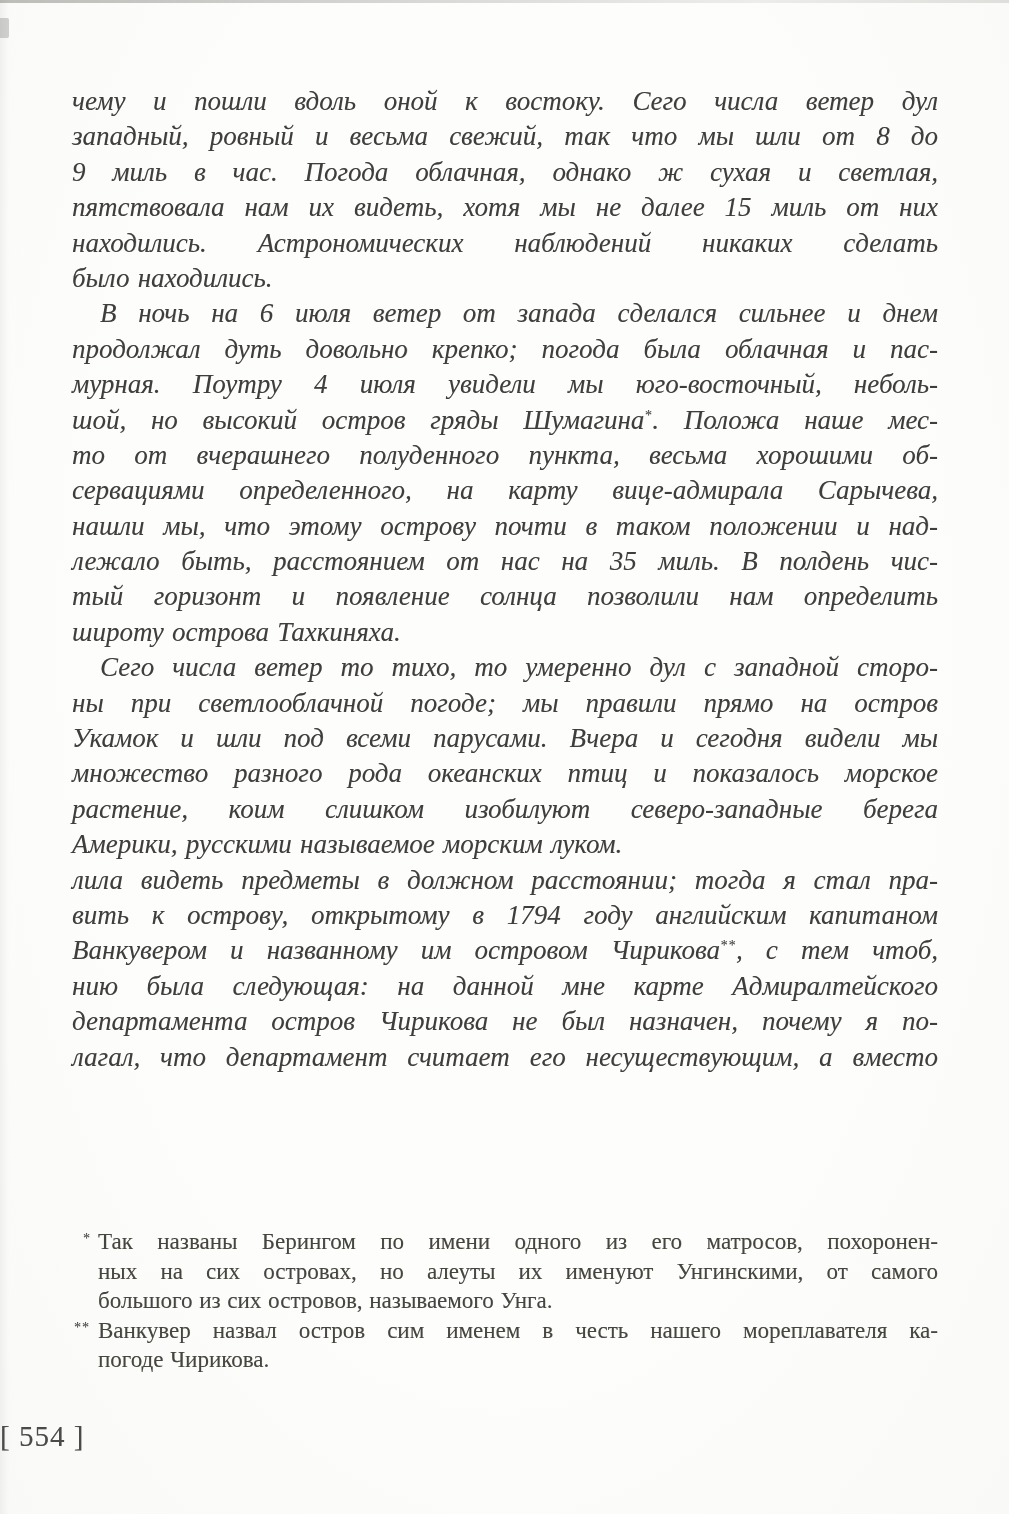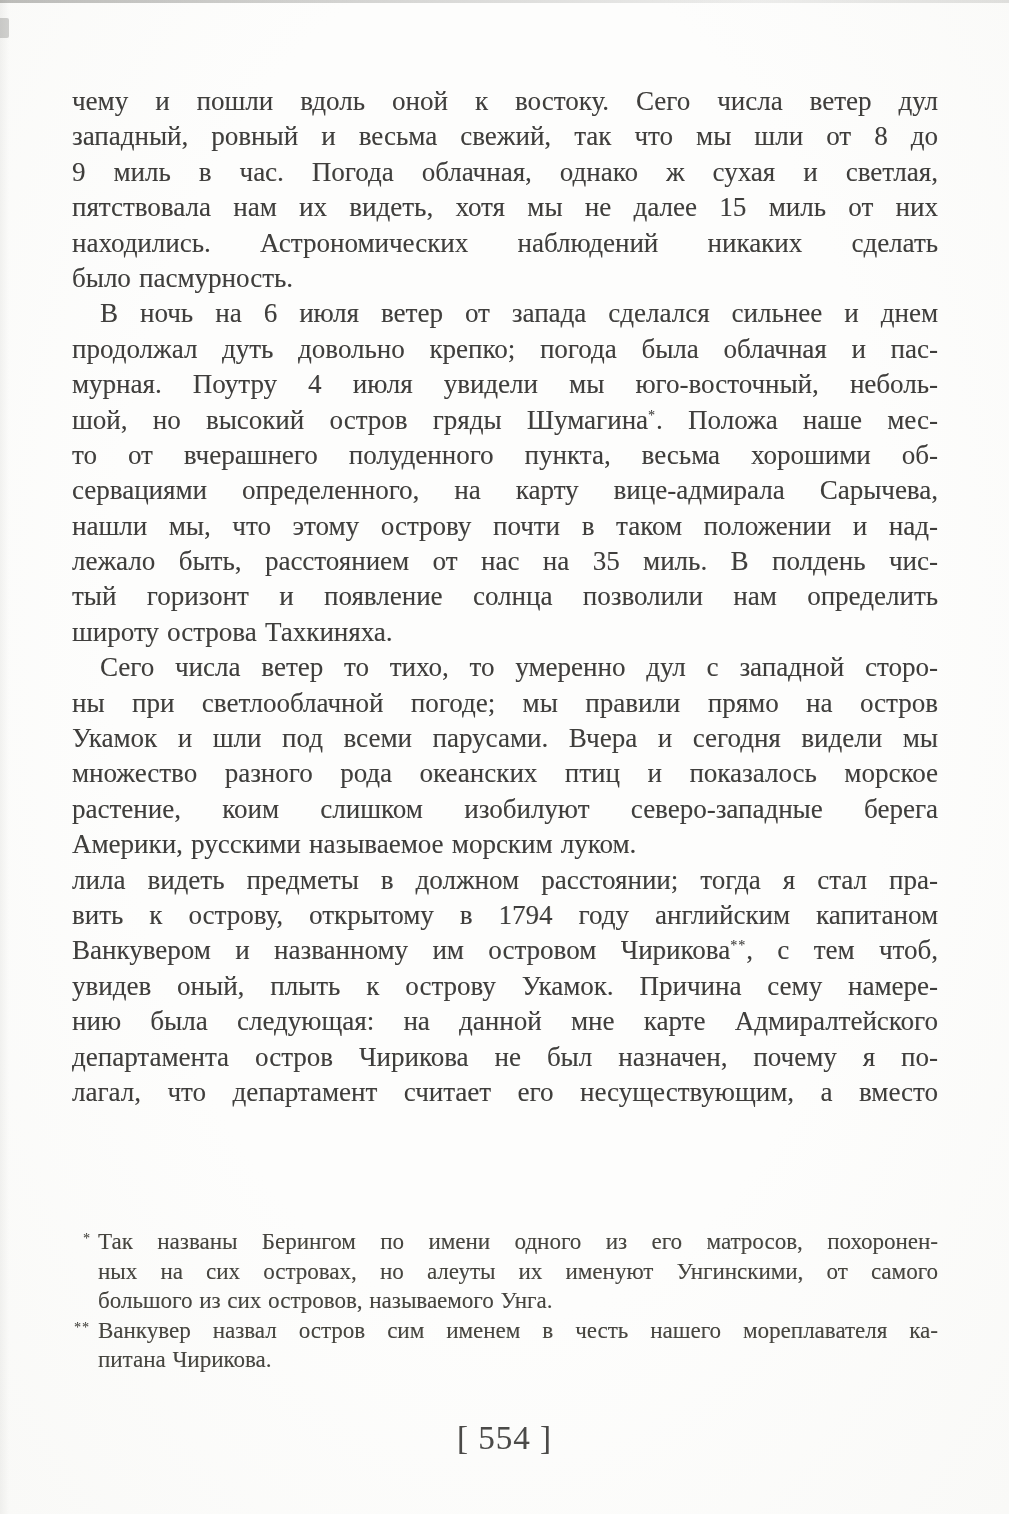--- a/index.html
+++ b/index.html
@@ -28,20 +28,21 @@
   .corner-mark {
     position: absolute; top: 18px; left: 0;
     width: 9px; height: 20px;
     background: rgba(110,110,105,0.30);
     border-radius: 0 2px 2px 0;
   }
   .text-block {
     position: absolute;
     left: 72px; top: 84px;
     width: 866px;
+    font-style: italic;
   }
   .line {
     position: relative;
     font-size: 27px;
     line-height: 35.4px;
     height: 35.4px;
     text-align: justify;
     text-align-last: justify;
     word-spacing: 1.5px;
     text-shadow: 0.3px 0.3px 0.6px rgba(80,78,75,0.35);
@@ -77,42 +78,41 @@
   .fn-marker {
     position: absolute;
     top: -3px;
     font-size: 14px;
     letter-spacing: 1px;
   }
   .page-number {
     position: absolute;
     top: 1420px; left: 0;
     width: 100%;
-    text-align: center;
-    font-size: 33px;
+    font-size: 29px;
     color: #4b4a48;
     letter-spacing: 1px;
     text-shadow: 0.3px 0.3px 0.6px rgba(80,78,75,0.3);
   }
 </style>
 </head>
 <body>
 
 <div class="page">
   <div class="edge-top"></div>
   <div class="corner-mark"></div>
 
   <div class="text-block">
     <div class="paragraph">
         <div class="line">чему и пошли вдоль оной к востоку. Сего числа ветер дул</div>
         <div class="line">западный, ровный и весьма свежий, так что мы шли от 8 до</div>
         <div class="line">9 миль в час. Погода облачная, однако ж сухая и светлая,</div>
         <div class="line">пятствовала нам их видеть, хотя мы не далее 15 миль от них</div>
         <div class="line">находились. Астрономических наблюдений никаких сделать</div>
-        <div class="line last">было пасмурность.</div>
+        <div class="line last">было находились.</div>
       </div>
     <div class="paragraph">
         <div class="line indent">В ночь на 6 июля ветер от запада сделался сильнее и днем</div>
         <div class="line">продолжал дуть довольно крепко; погода была облачная и пас-</div>
         <div class="line">мурная. Поутру 4 июля увидели мы юго-восточный, неболь-</div>
         <div class="line">шой, но высокий остров гряды Шумагина<sup>*</sup>. Положа наше мес-</div>
         <div class="line">то от вчерашнего полуденного пункта, весьма хорошими об-</div>
         <div class="line">сервациями определенного, на карту вице-адмирала Сарычева,</div>
         <div class="line">нашли мы, что этому острову почти в таком положении и над-</div>
         <div class="line">лежало быть, расстоянием от нас на 35 миль. В полдень чис-</div>
@@ -124,35 +124,34 @@
         <div class="line">ны при светлооблачной погоде; мы правили прямо на остров</div>
         <div class="line">Укамок и шли под всеми парусами. Вчера и сегодня видели мы</div>
         <div class="line">множество разного рода океанских птиц и показалось морское</div>
         <div class="line">растение, коим слишком изобилуют северо-западные берега</div>
         <div class="line last">Америки, русскими называемое морским луком.</div>
       </div>
     <div class="paragraph">
         <div class="line">лила видеть предметы в должном расстоянии; тогда я стал пра-</div>
         <div class="line">вить к острову, открытому в 1794 году английским капитаном</div>
         <div class="line">Ванкувером и названному им островом Чирикова<sup>**</sup>, с тем чтоб,</div>
-        <div class="line">увидев оный, плыть к острову Укамок. Причина сему намере-</div>
         <div class="line">нию была следующая: на данной мне карте Адмиралтейского</div>
         <div class="line">департамента остров Чирикова не был назначен, почему я по-</div>
         <div class="line">лагал, что департамент считает его несуществующим, а вместо</div>
       </div>
   </div>
 
   <div class="footnote-rule"></div>
 
   <div class="footnotes">
     <div class="footnote">
         <div class="line">Так названы Берингом по имени одного из его матросов, похоронен-<span class="fn-marker" style="left: -15px;">*</span></div>
         <div class="line">ных на сих островах, но алеуты их именуют Унгинскими, от самого</div>
         <div class="line last">большого из сих островов, называемого Унга.</div>
       </div>
     <div class="footnote">
         <div class="line">Ванкувер назвал остров сим именем в честь нашего мореплавателя ка-<span class="fn-marker" style="left: -24px;">**</span></div>
-        <div class="line last">питана Чирикова.</div>
+        <div class="line last">погоде Чирикова.</div>
       </div>
   </div>
 
   <div class="page-number">[ 554 ]</div>
 </div>
 
 </body></html>

